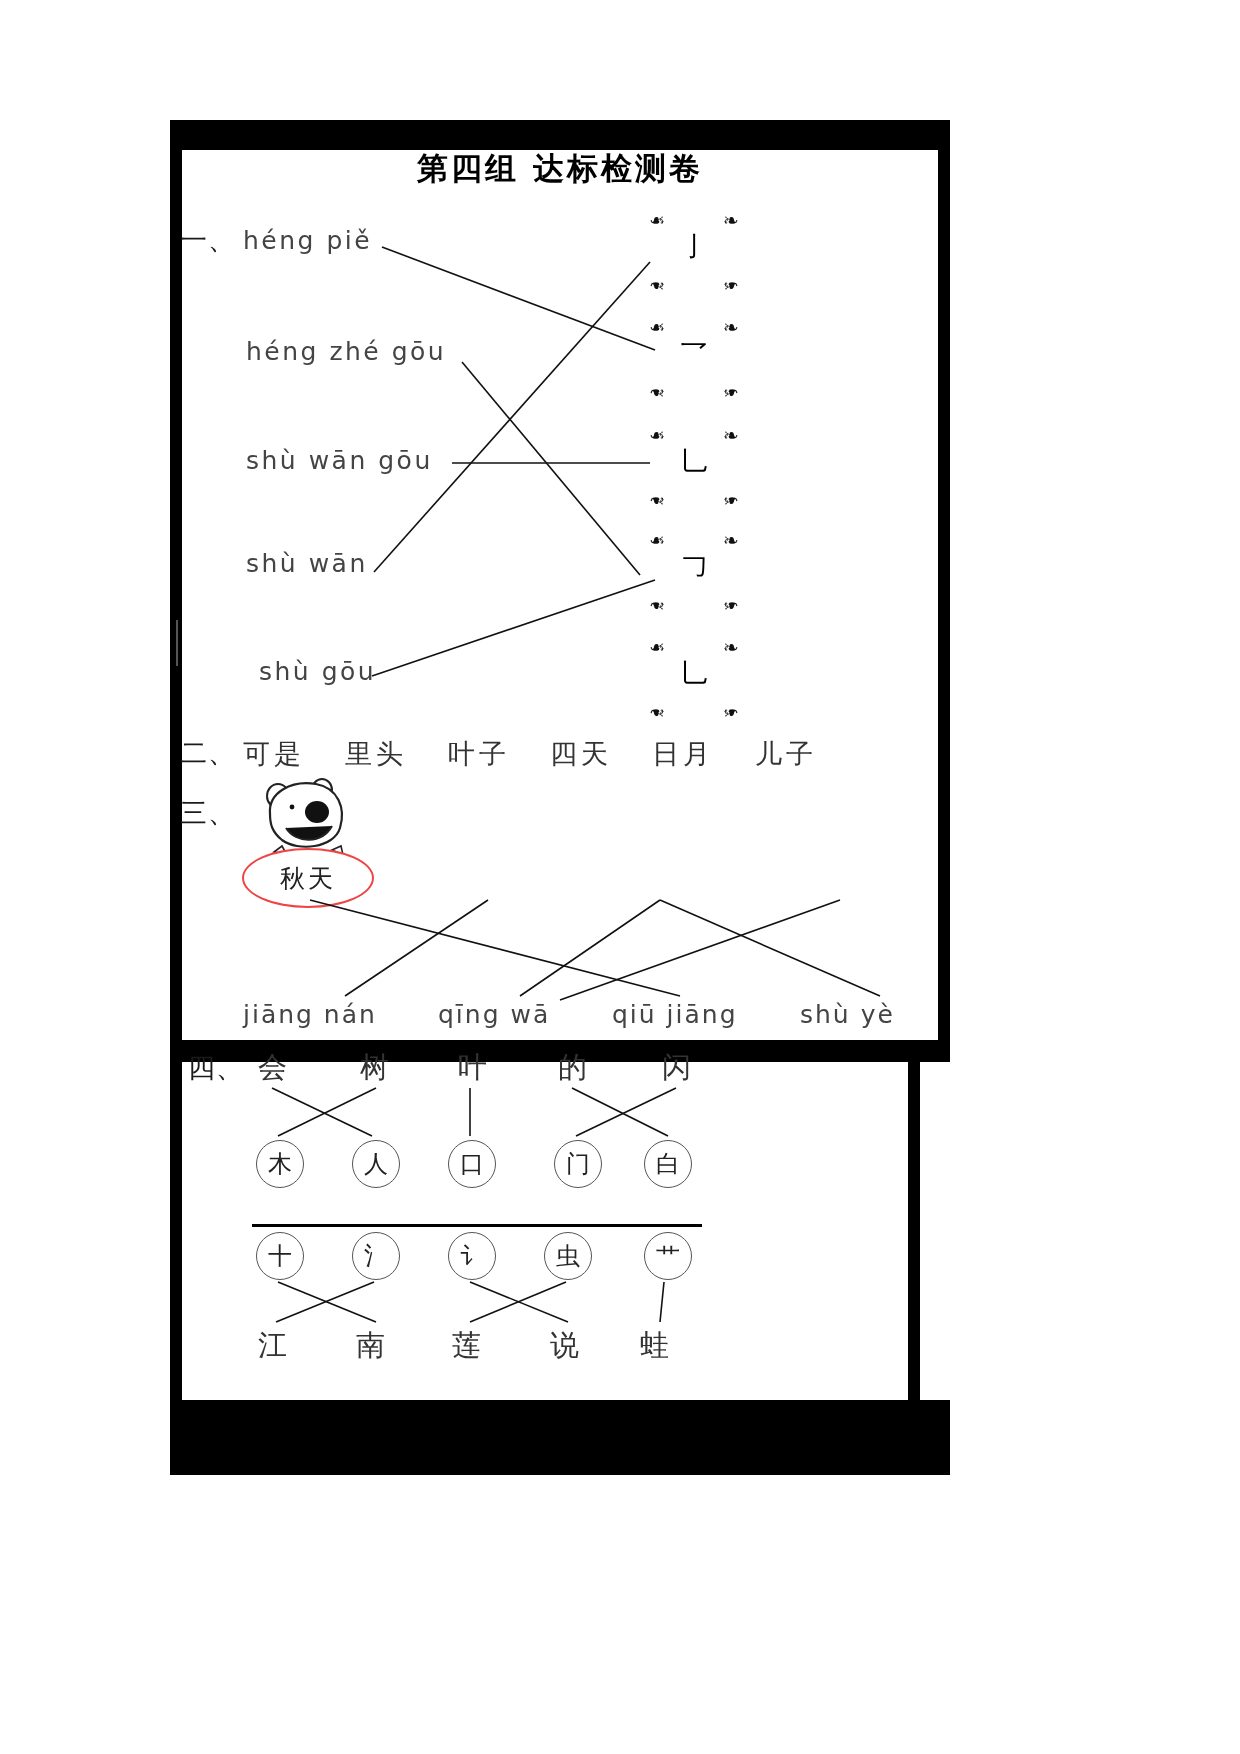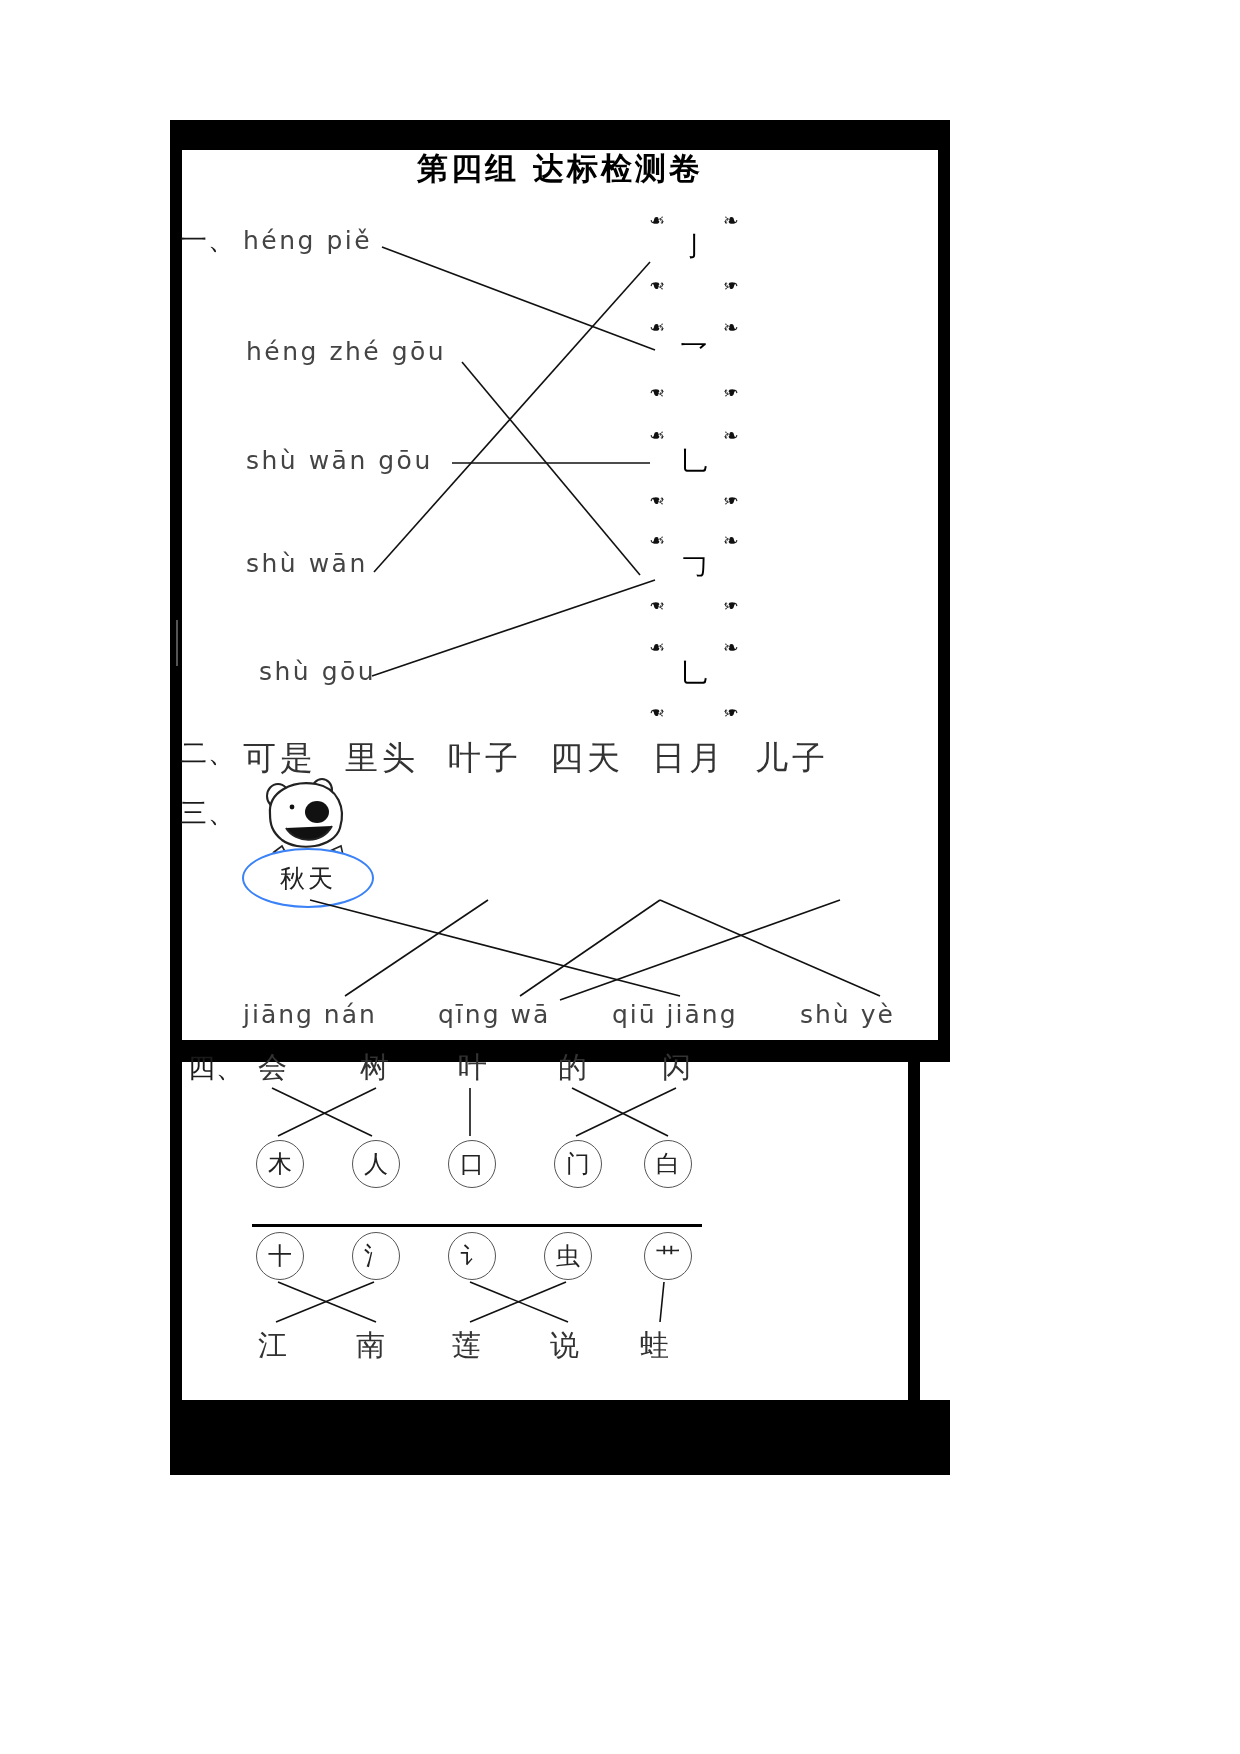--- a/index.html
+++ b/index.html
@@ -40,27 +40,27 @@
   .orn.tr{right:4px;top:2px;}
   .orn.bl{left:4px;bottom:2px;transform:scale(-1,-1);}
   .orn.br{right:4px;bottom:2px;transform:scaleY(-1);}
 
   
   svg.lines{position:absolute;left:0;top:0;width:1240px;height:1754px;overflow:visible;
             pointer-events:none;}
   svg.lines line, svg.lines path{stroke:#111;stroke-width:1.6;fill:none;}
 
   
-  .cnword{position:absolute;font-size:33px;letter-spacing:4px;color:#333;
+  .cnword{position:absolute;font-size:27px;letter-spacing:4px;color:#333;
           font-family:"DejaVu Sans","Liberation Sans",sans-serif;white-space:nowrap;text-align:right;}
 
   
   .bearcell{position:absolute;width:150px;height:150px;}
   .oval{position:absolute;left:10px;top:68px;width:128px;height:56px;
-        border:2px solid #3b82f6;border-radius:50%/50%;background:#fff;
+        border:2px solid #ef4444;border-radius:50%/50%;background:#fff;
         display:flex;align-items:center;justify-content:center;
         font-size:25px;letter-spacing:3px;color:#222;
         font-family:"DejaVu Sans","Liberation Sans",sans-serif;}
   .bearsvg{position:absolute;left:22px;top:-6px;}
 
   .pinyin3{position:absolute;font-size:25px;letter-spacing:2px;color:#444;
            font-family:"DejaVu Sans","Liberation Sans",sans-serif;white-space:nowrap;}
 
   
   .ch4{position:absolute;font-size:29px;color:#333;

